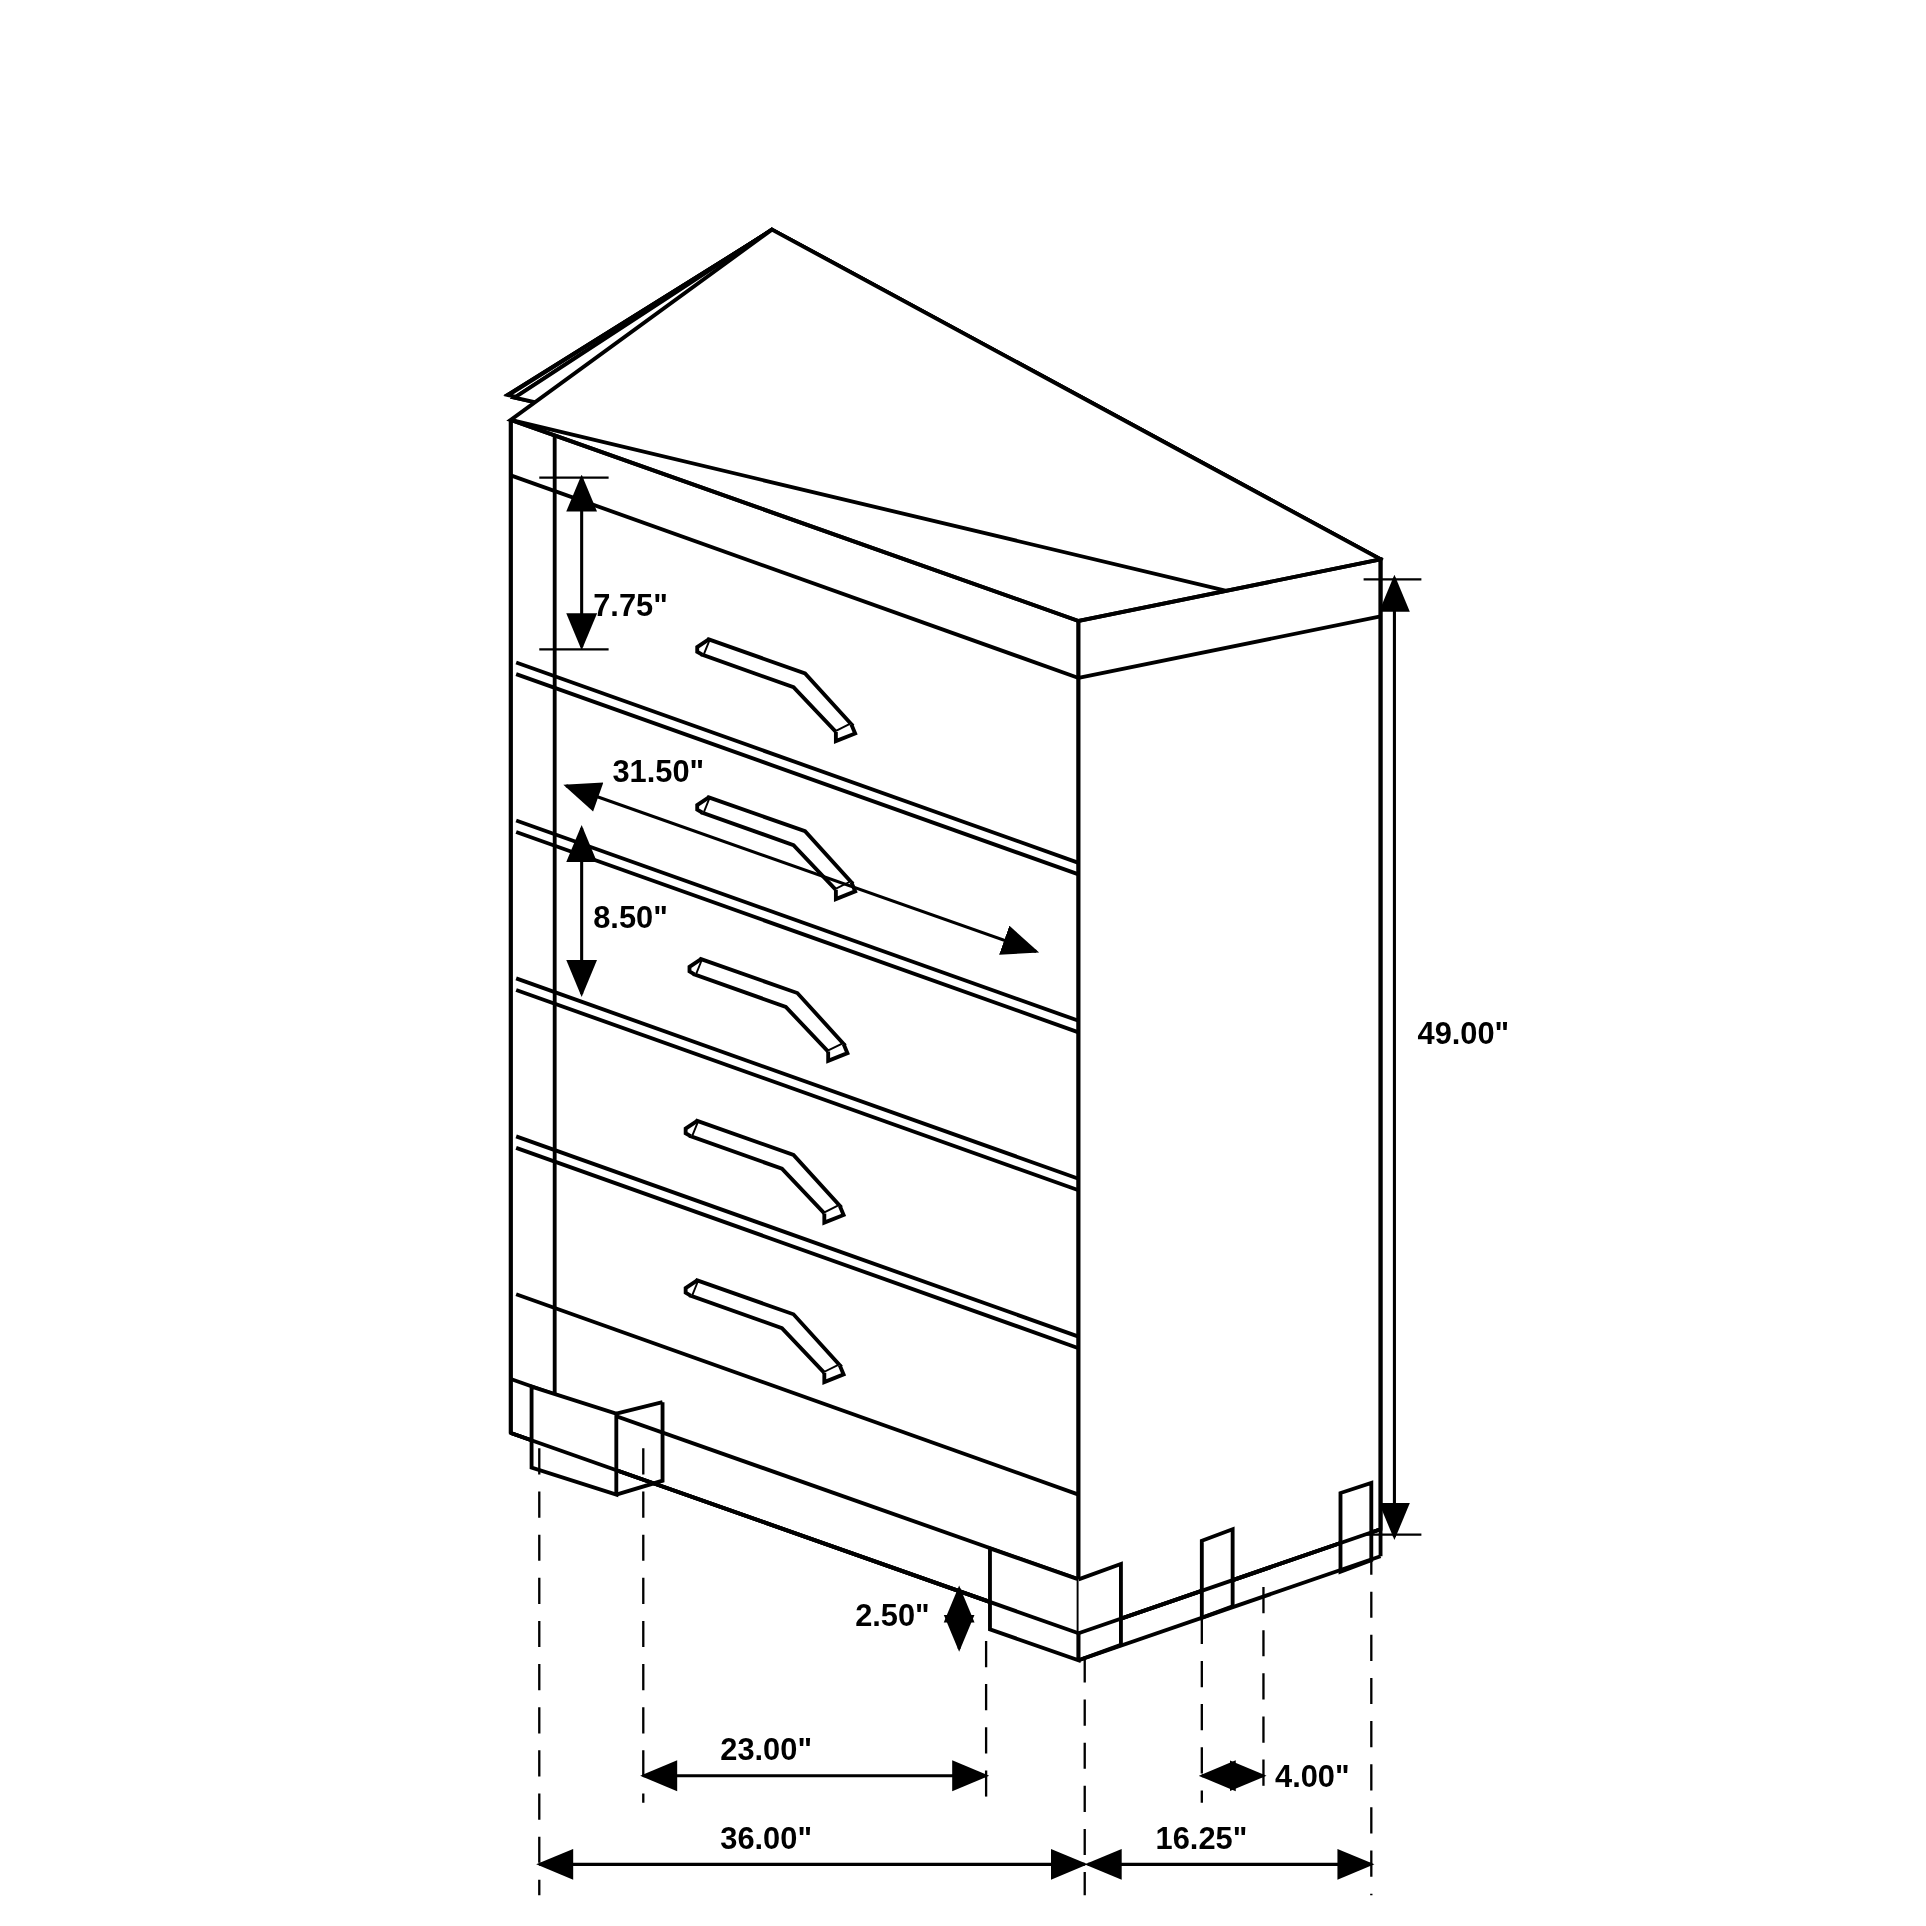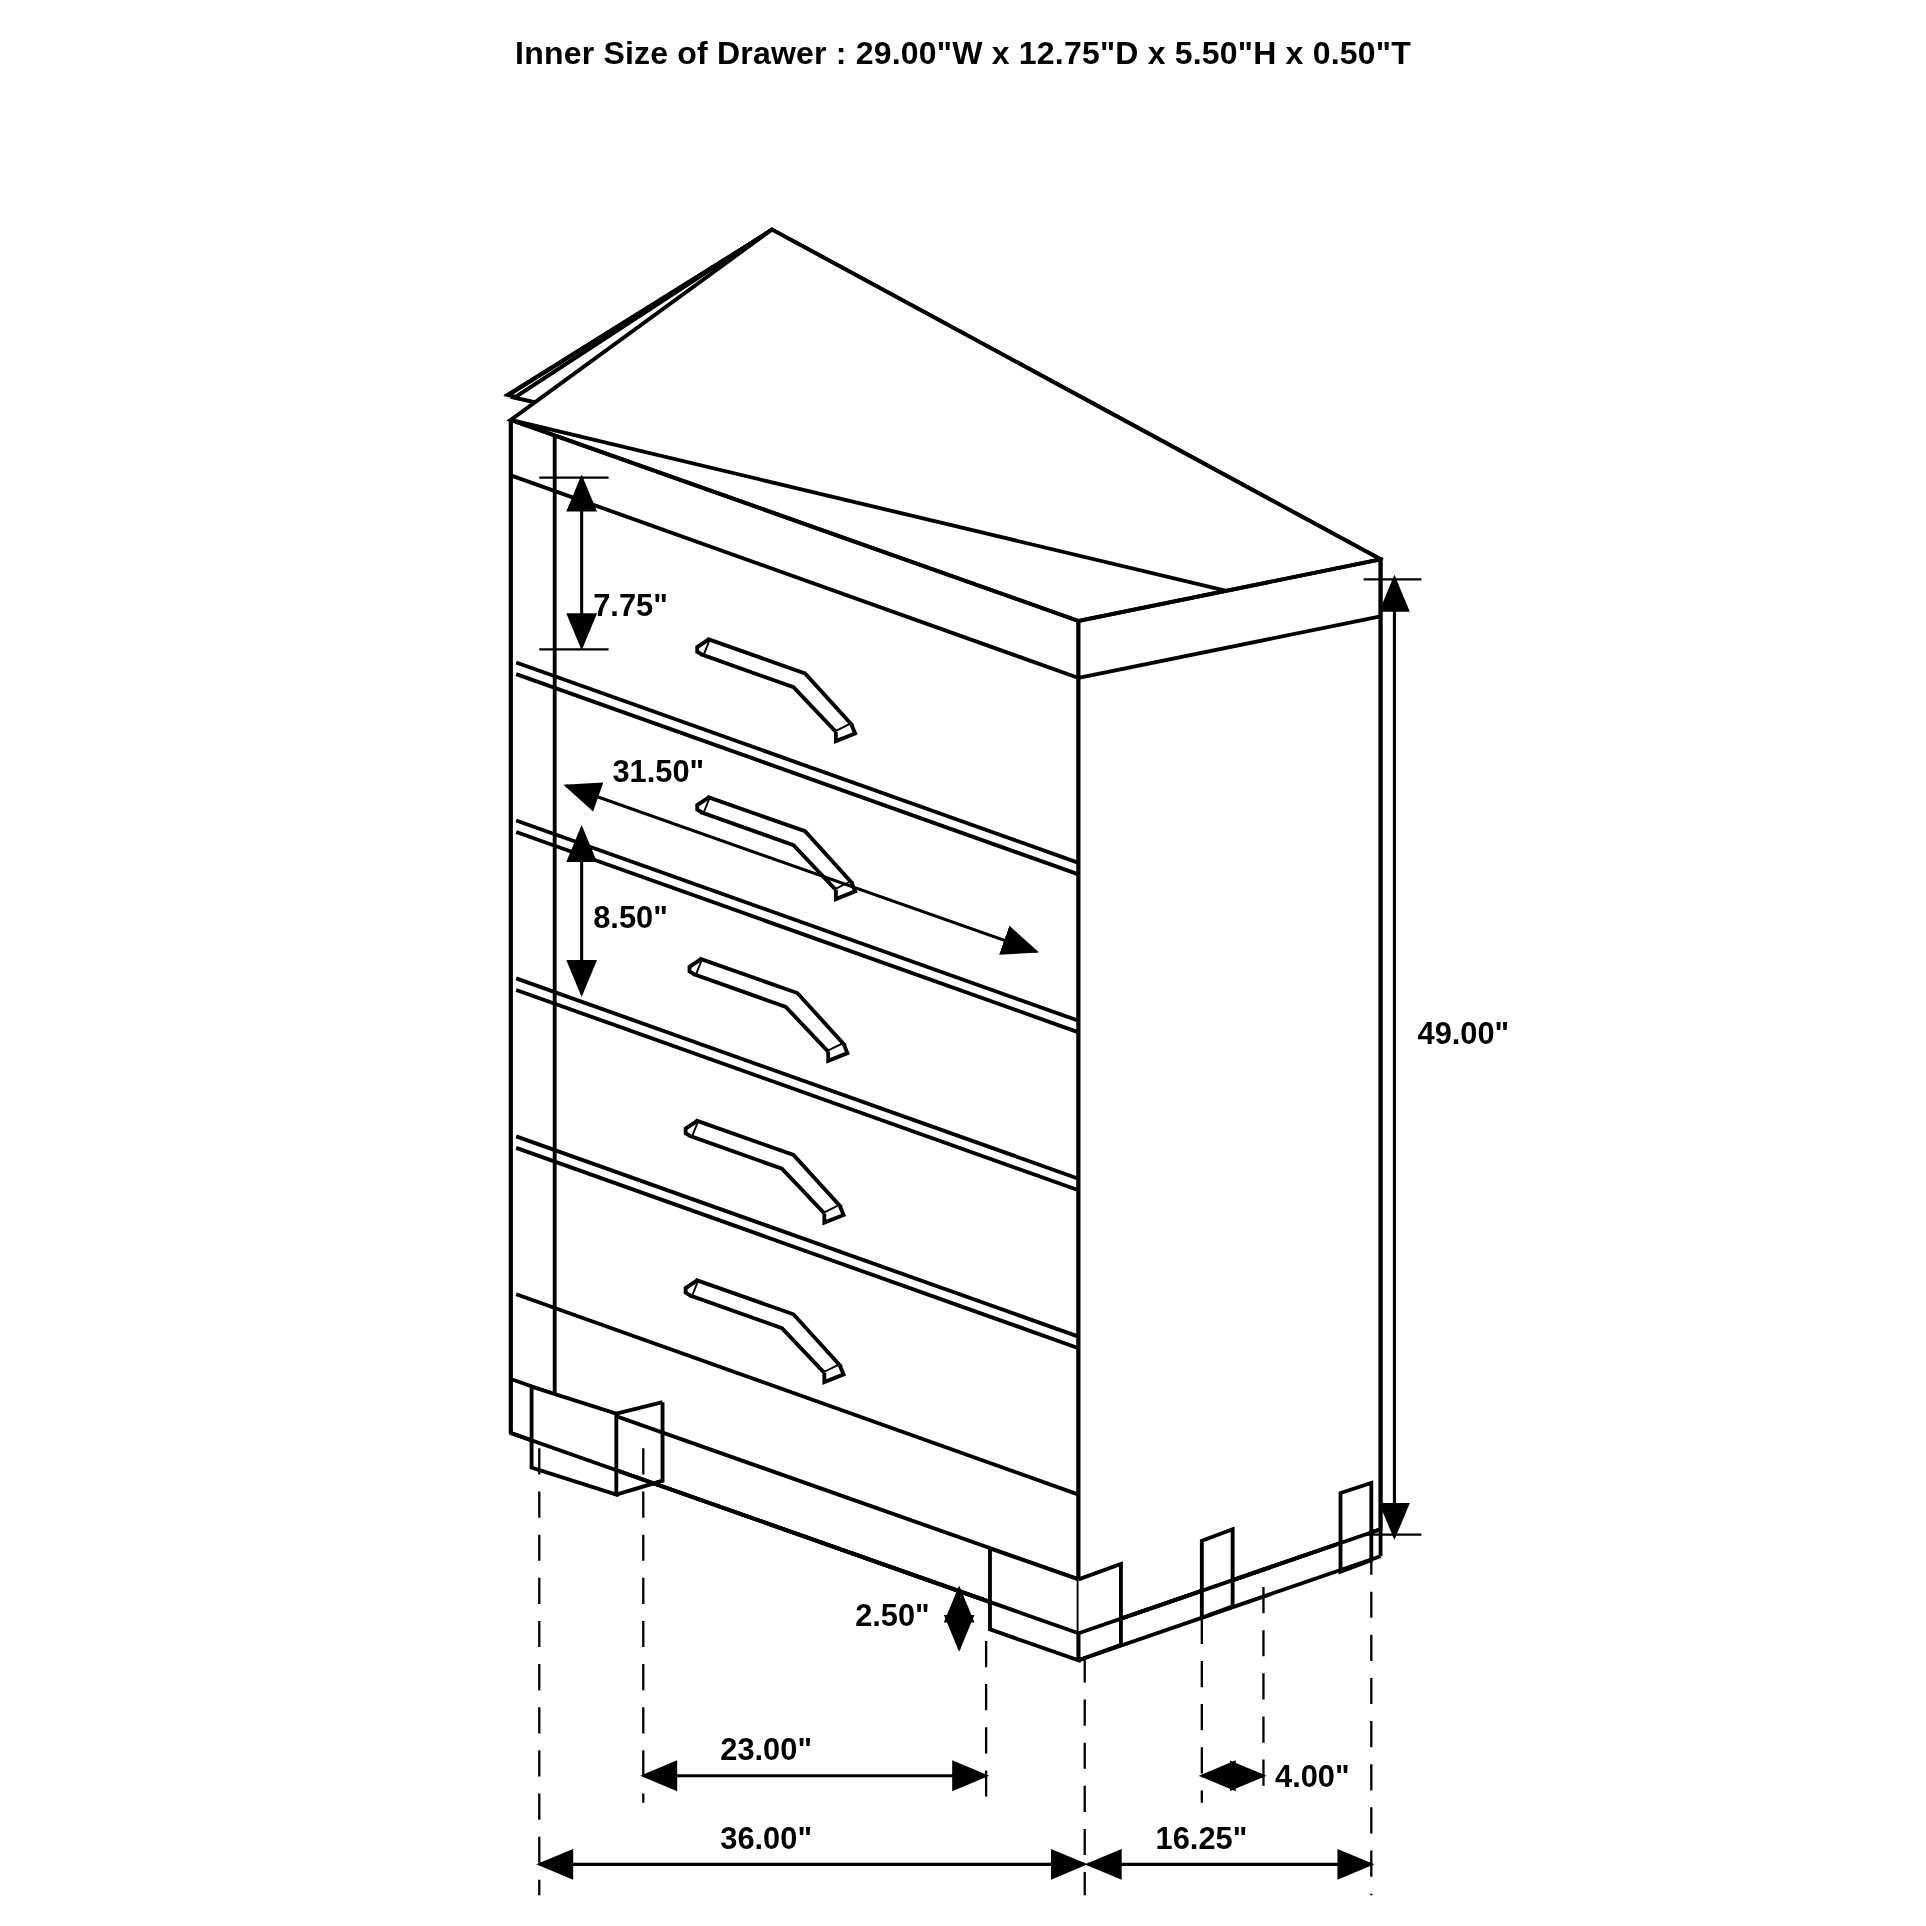--- a/index.html
+++ b/index.html
@@ -43,21 +43,20 @@
     font-size: 40px;
     font-weight: bold;
     fill: #000000;
   }
 </style>
 </head>
 <body>
 
 <div id="stage">
 
-  <div class="title">Inner Size of Drawer : 29.00"W x 12.75"D x 5.50"H x 0.50"T</div>
 
   <svg class="diagram" viewBox="0 0 2500 2500">
     <defs>
       <marker id="arrowEnd" markerWidth="14" markerHeight="14" refX="11" refY="5" orient="auto" markerUnits="strokeWidth">
         <path d="M0,0 L12,5 L0,10 z" fill="#000"></path>
       </marker>
       <marker id="arrowStart" markerWidth="14" markerHeight="14" refX="1" refY="5" orient="auto" markerUnits="strokeWidth">
         <path d="M12,0 L0,5 L12,10 z" fill="#000"></path>
       </marker>
     </defs>

